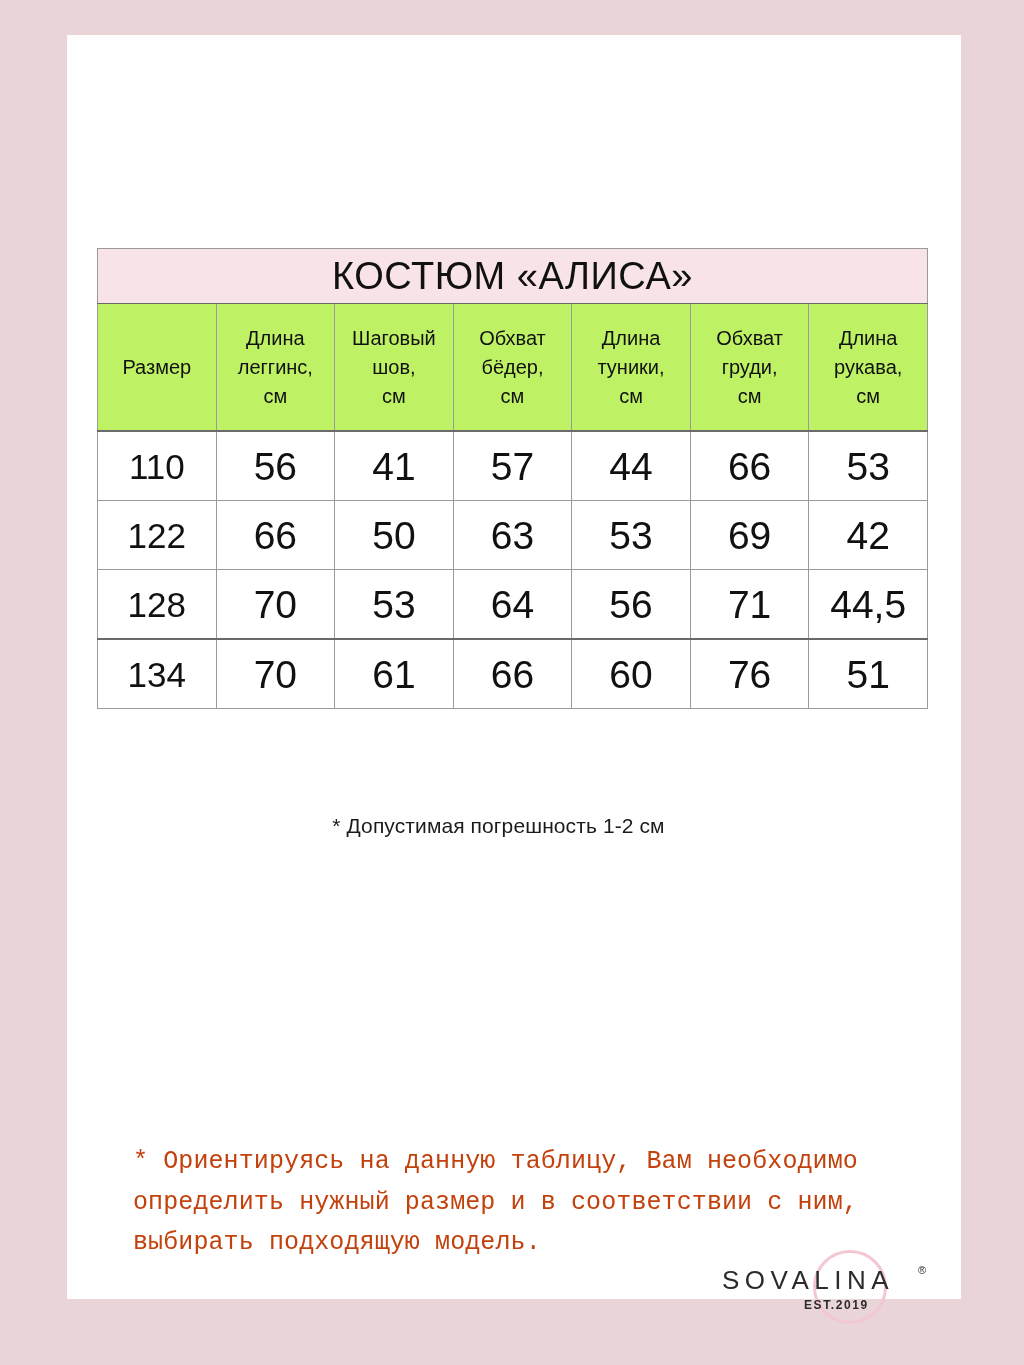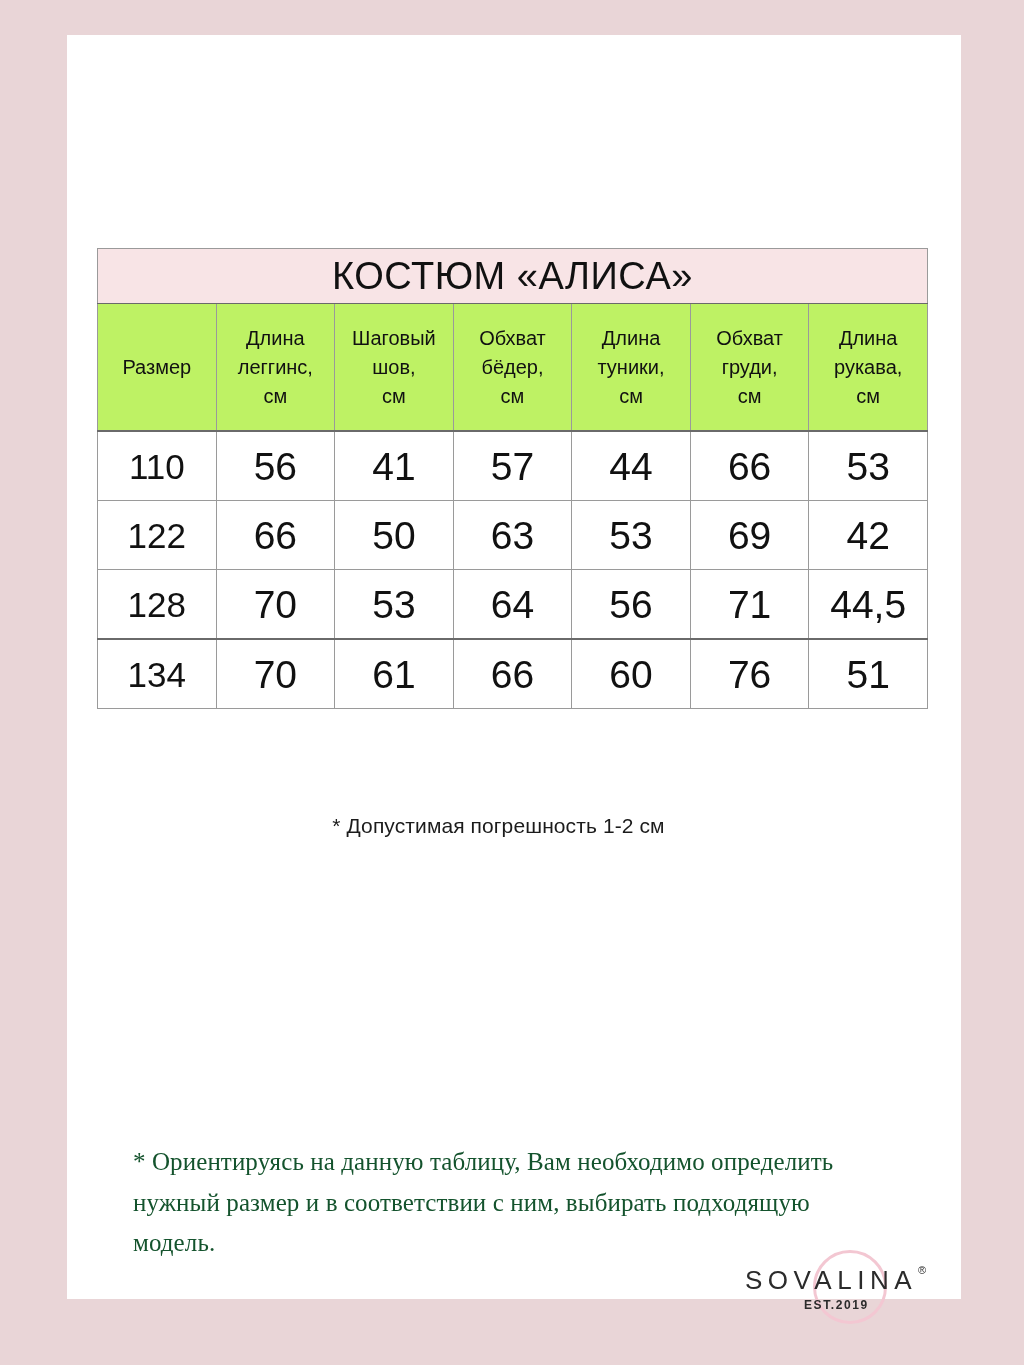--- a/index.html
+++ b/index.html
@@ -113,24 +113,24 @@
     font-size: 21px;
     color: #1b1b1b;
     letter-spacing: 0.1px;
   }
 
   .bottom-note {
     position: absolute;
     left: 66px;       
     top: 1107px;      
     width: 752px;
-    font-family: Liberation Serif, serif;
+    font-family: Liberation Mono, monospace;
     font-size: 25px;
     line-height: 1.62;
-    color: #14532d;
+    color: #c2410c;
     letter-spacing: 0.1px;
   }
 
   
   .logo {
     position: absolute;
     left: 655px;      
     top: 1212px;      
     width: 215px;
     height: 82px;
@@ -143,21 +143,21 @@
     height: 74px;
     border: 3px solid #f3c7d2;
     border-radius: 50%;
     box-sizing: border-box;
   }
   .logo-word {
     position: absolute;
     left: 0;
     top: 20px;
     width: 195px;
-    text-align: right;
+    text-align: left;
     font-size: 26px;
     letter-spacing: 5.5px;
     color: #2b2b2b;
     line-height: 1;
     white-space: nowrap;
   }
   .logo-reg {
     position: absolute;
     left: 196px;
     top: 18px;

